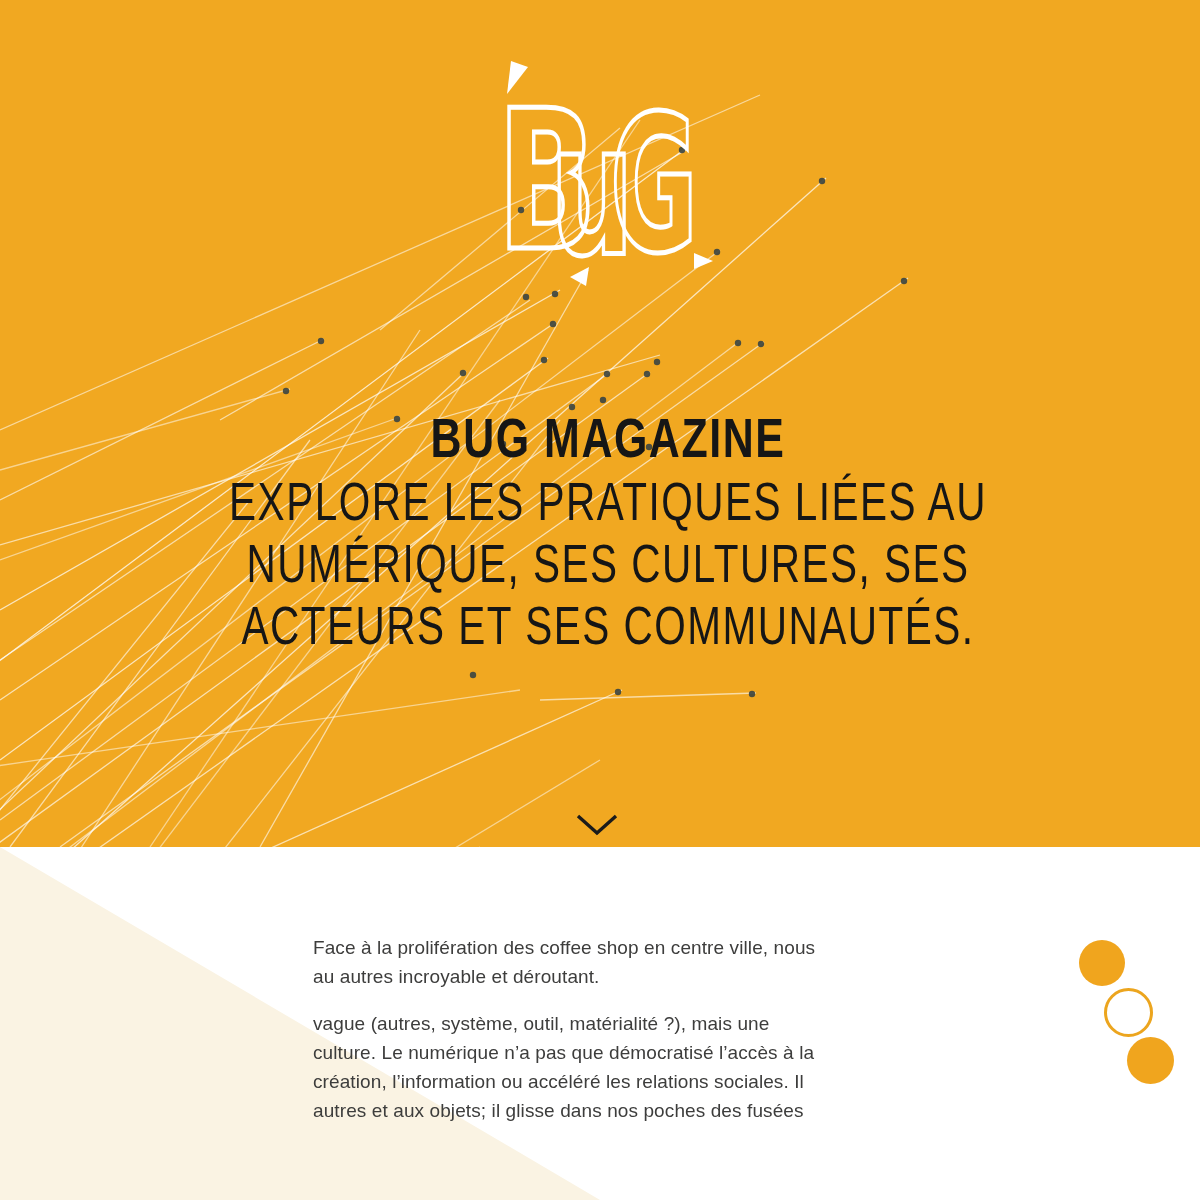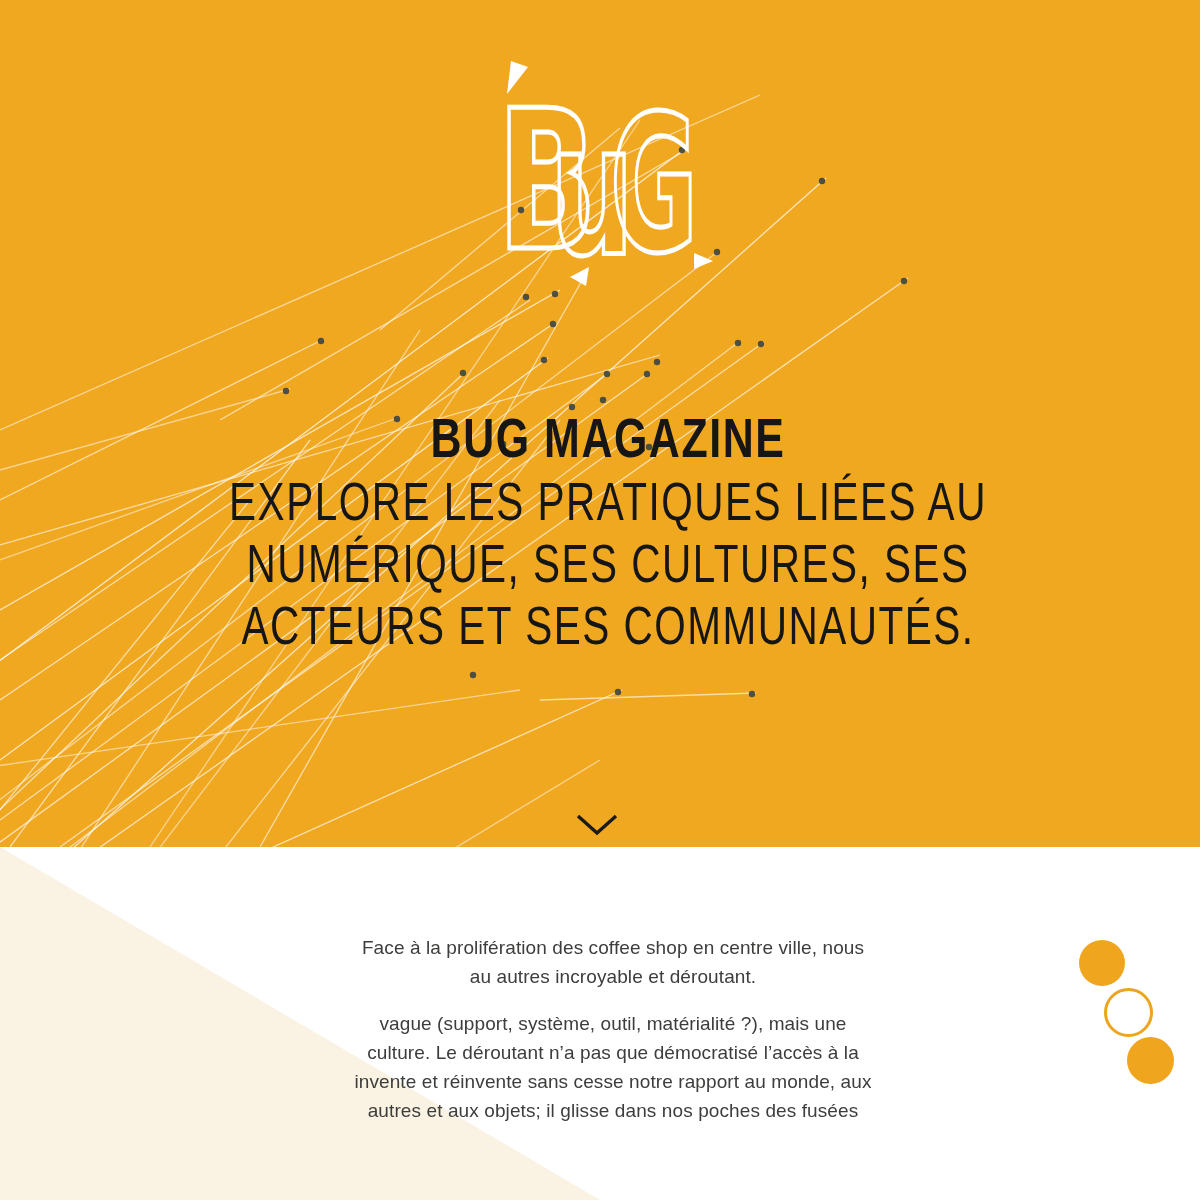--- a/index.html
+++ b/index.html
@@ -27,21 +27,21 @@
     transform:scaleX(0.78);white-space:nowrap;}
   .headline-line{font-size:54px;font-weight:400;letter-spacing:2px;line-height:62px;
     transform:scaleX(0.75);white-space:nowrap;}
 
   .scroll-down{position:absolute;left:575px;top:811px;width:46px;height:28px;
     cursor:pointer;background:transparent;border:none;}
   .scroll-down svg{display:block;}
 
   
   .intro{position:absolute;left:0;top:847px;width:1200px;height:353px;
-    background:#fff;overflow:hidden;text-align:center;}
+    background:#fff;overflow:hidden;}
   .cream-triangle{position:absolute;left:0;top:0;width:600px;height:353px;
     background:var(--cream);
     clip-path:polygon(0 0, 600px 353px, 0 353px);}
   .intro-text{position:absolute;left:313px;top:86px;width:600px;
     color:var(--body-text);}
   .para{margin-bottom:18px;}
   .para-line{font-size:19px;line-height:29px;white-space:nowrap;
     letter-spacing:0.1px;}
 
   .decor-circle{position:absolute;border-radius:50%;}
@@ -145,23 +145,23 @@
 
   <section class="intro">
     <div class="cream-triangle"></div>
 
     <div class="intro-text">
       <div class="para">
         <div class="para-line">Face à la prolifération des coffee shop en centre ville, nous</div>
         <div class="para-line">au autres incroyable et déroutant.</div>
       </div>
       <div class="para">
-        <div class="para-line">vague (support, système, outil, matérialité ?), mais une</div>
-        <div class="para-line">culture. Le déroutant n’a pas que démocratisé l’accès à la</div>
-        <div class="para-line">invente et réinvente sans cesse notre rapport au monde, aux</div>
+        <div class="para-line">vague (autres, système, outil, matérialité ?), mais une</div>
+        <div class="para-line">culture. Le numérique n’a pas que démocratisé l’accès à la</div>
+        <div class="para-line">création, l’information ou accéléré les relations sociales. Il</div>
         <div class="para-line">autres et aux objets; il glisse dans nos poches des fusées</div>
       </div>
     </div>
 
     <div class="decor-circle circle-1"></div>
     <div class="decor-circle circle-2"></div>
     <div class="decor-circle circle-3"></div>
   </section>
 
 </div>

